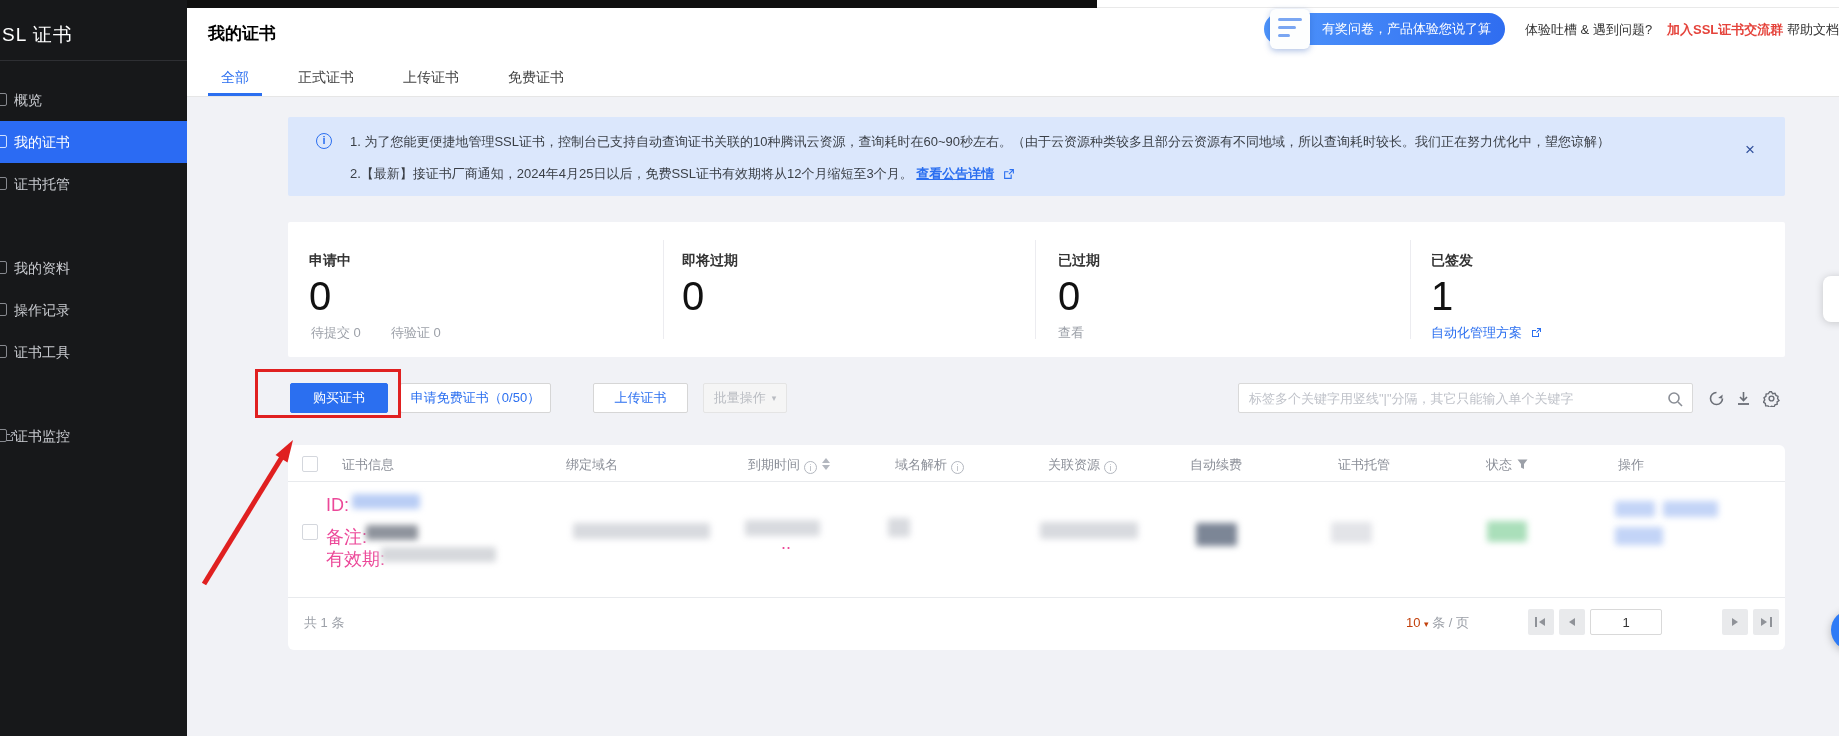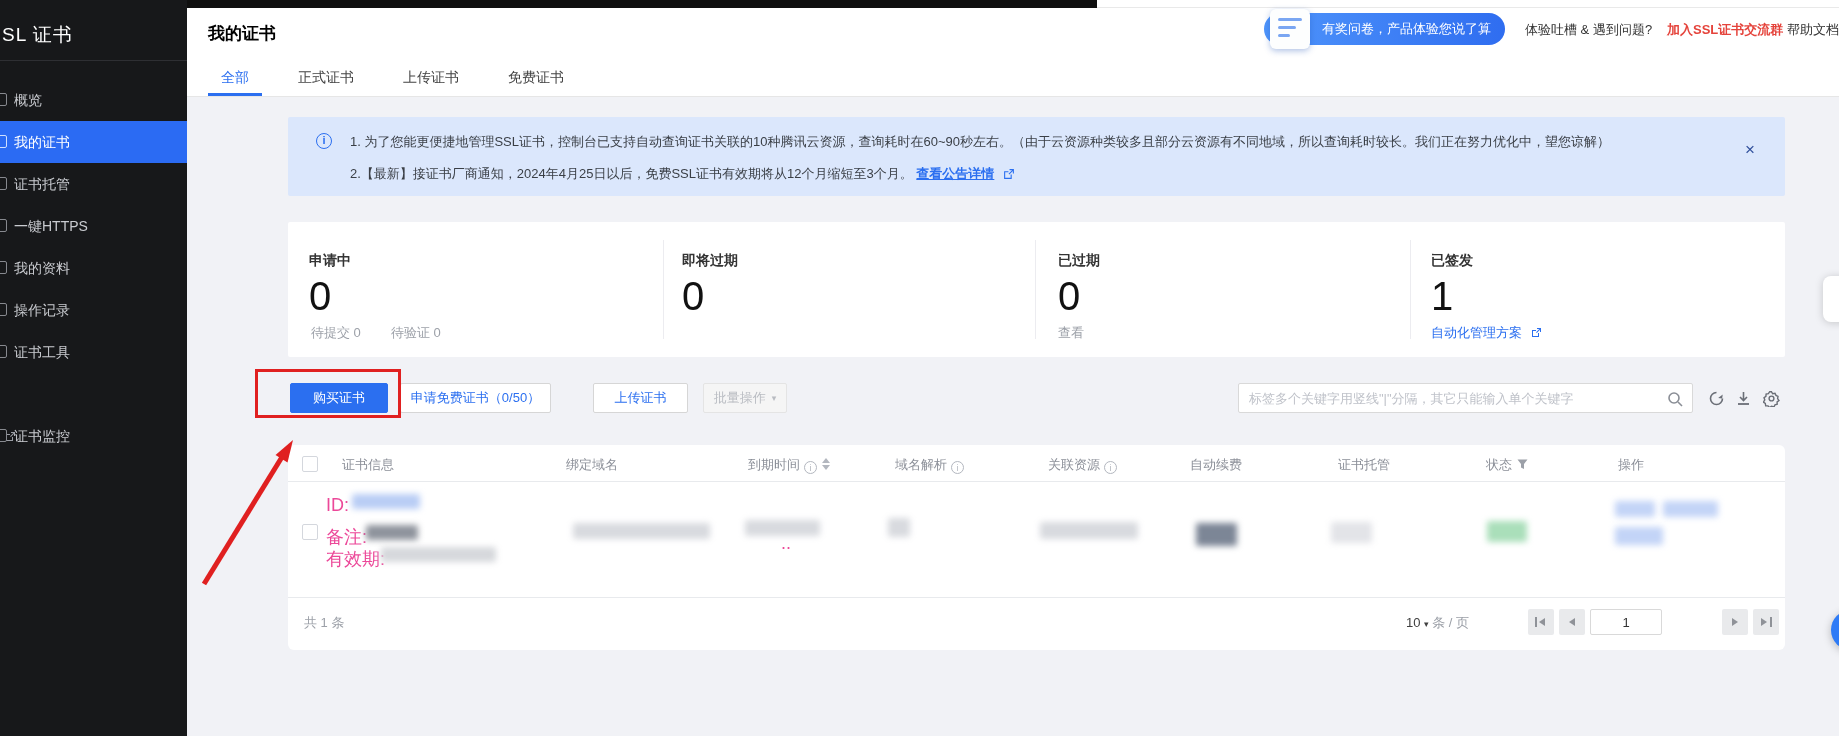--- a/index.html
+++ b/index.html
@@ -75,21 +75,21 @@
   .i-ico { display:inline-block; width:13px; height:13px; border:1px solid #b3b7bf; border-radius:50%; color:#b3b7bf; font-size:9px; line-height:12px; text-align:center; font-style:normal; margin-left:4px; vertical-align:-2px; }
   .sort-ico { display:inline-block; width:9px; margin-left:5px; vertical-align:-1px; }
   .sort-ico b { display:block; width:0; height:0; border-left:4px solid transparent; border-right:4px solid transparent; }
   .sort-up { border-bottom:5px solid #b3b7bf; margin-bottom:2px; }
   .sort-dn { border-top:5px solid #b3b7bf; }
   .cell-label { position:absolute; font-size:18px; color:#ec4899; white-space:nowrap; }
   .blur { position:absolute; filter:blur(3px); border-radius:2px; }
 
   
   .foot-text { position:absolute; font-size:13px; color:#9ca0a8; white-space:nowrap; }
-  .pagesize { color:#404040; cursor:pointer; }
+  .pagesize { color:#c2410c; cursor:pointer; }
   .pg-btn { position:absolute; top:609px; width:26px; height:26px; background:#e9eaec; border-radius:2px; cursor:pointer; }
   .pg-btn .tri { position:absolute; top:9px; width:0; height:0; border-top:4px solid transparent; border-bottom:4px solid transparent; }
   .tri-l { border-right:6px solid #8f9298; left:10px; }
   .tri-r { border-left:6px solid #8f9298; left:10px; }
   .pg-bar { position:absolute; top:8px; width:2px; height:10px; background:#8f9298; }
   .pg-input { left:1590px; top:609px; width:72px; height:26px; background:#fff; border:1px solid #d9d9d9; border-radius:2px; text-align:center; font-size:13px; color:#333; position:absolute; outline:none; font-family:inherit; }
   .pg-total { left:1667px; top:609px; width:50px; height:26px; background:#e9eaec; border-radius:2px; font-size:13px; color:#666; text-align:center; line-height:26px; }
 
   
   .edge-pill { left:1823px; top:276px; width:26px; height:46px; background:#fff; border-radius:8px 0 0 8px; box-shadow:0 1px 8px rgba(0,0,0,.18); cursor:pointer; }
@@ -116,24 +116,20 @@
         <span class="side-ico"></span>
         <span class="lbl">概览</span>
       </div>
     <div class="side-item active" style="top:121px">
         <span class="side-ico"></span>
         <span class="lbl">我的证书</span>
       </div>
     <div class="side-item" style="top:163px">
         <span class="side-ico"></span>
         <span class="lbl">证书托管</span>
-      </div>
-    <div class="side-item" style="top:205px">
-        <span class="side-ico"></span>
-        <span class="lbl">一键HTTPS</span>
       </div>
     <div class="side-item" style="top:247px">
         <span class="side-ico"></span>
         <span class="lbl">我的资料</span>
       </div>
     <div class="side-item" style="top:289px">
         <span class="side-ico"></span>
         <span class="lbl">操作记录</span>
       </div>
     <div class="side-item" style="top:331px">

